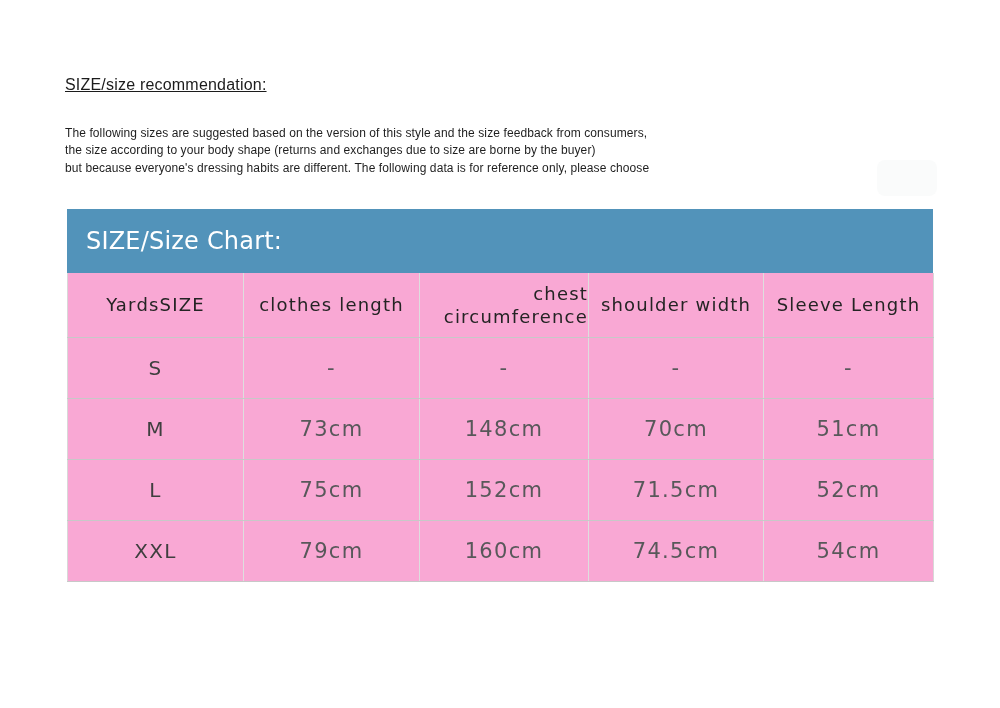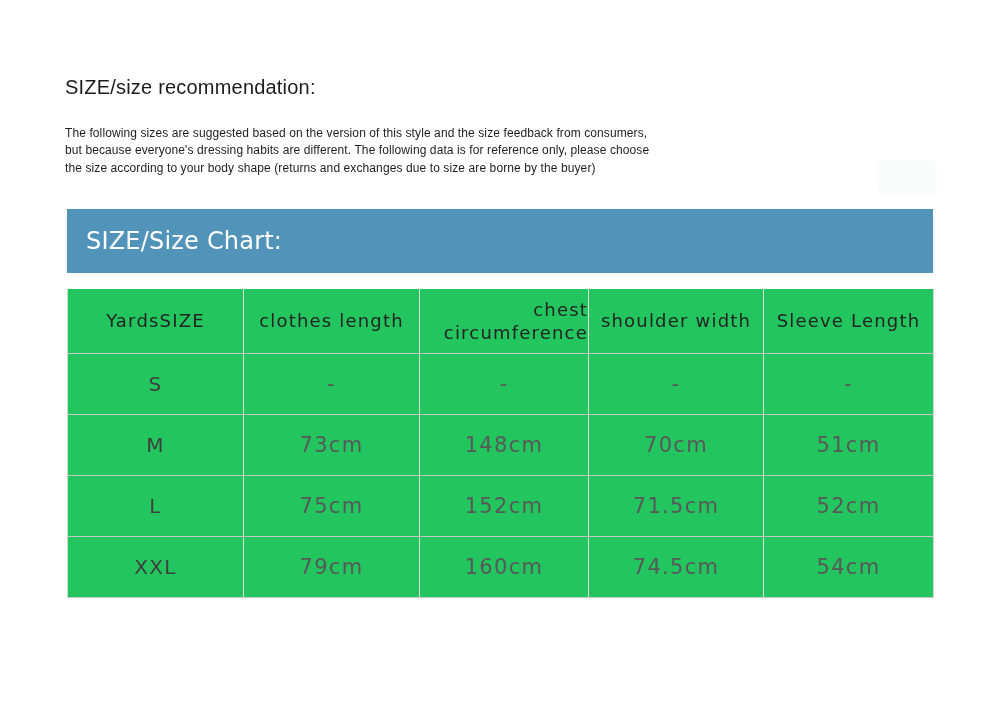--- a/index.html
+++ b/index.html
@@ -14,23 +14,24 @@
   .page {
     position: relative;
     width: 1000px;
     height: 708px;
     background: #ffffff;
   }
   .page-title {
     position: absolute;
     left: 65px;
     top: 76px;
-    font-size: 20px;
+    font-size: 16px;
     color: #1c1c1c;
     letter-spacing: 0.2px;
+    text-decoration: underline;
   }
   .description {
     position: absolute;
     left: 65px;
     top: 125px;
     width: 880px;
     font-size: 12px;
     line-height: 17.4px;
     color: #1e1e1e;
     letter-spacing: 0.1px;
@@ -60,22 +61,21 @@
   .chart-title {
     color: #ffffff;
     font-family: "DejaVu Sans", sans-serif;
     font-size: 24px;
     letter-spacing: 0.2px;
   }
   table.size-table {
     width: 866px;
     border-collapse: collapse;
     table-layout: fixed;
-    background: #22c55e;
-    margin-top: 16px;
+    background: #f9a8d4;
   }
   table.size-table col.c1 { width: 176px; }
   table.size-table col.c2 { width: 176px; }
   table.size-table col.c3 { width: 169px; }
   table.size-table col.c4 { width: 175px; }
   table.size-table col.c5 { width: 170px; }
   table.size-table th {
     height: 64px;
     font-family: "DejaVu Sans", sans-serif;
     font-weight: 400;
@@ -114,22 +114,22 @@
 </style>
 </head>
 <body>
 
 <div class="page">
 
   <div class="page-title">SIZE/size recommendation:</div>
 
   <div class="description">
     <div>The following sizes are suggested based on the version of this style and the size feedback from consumers,</div>
+    <div>the size according to your body shape (returns and exchanges due to size are borne by the buyer)</div>
     <div>but because everyone's dressing habits are different. The following data is for reference only, please choose</div>
-    <div>the size according to your body shape (returns and exchanges due to size are borne by the buyer)</div>
   </div>
 
   <div class="faint-box"></div>
 
   <div class="size-chart">
     <div class="chart-title-bar">
       <span class="chart-title">SIZE/Size Chart:</span>
     </div>
 
     <table class="size-table">

